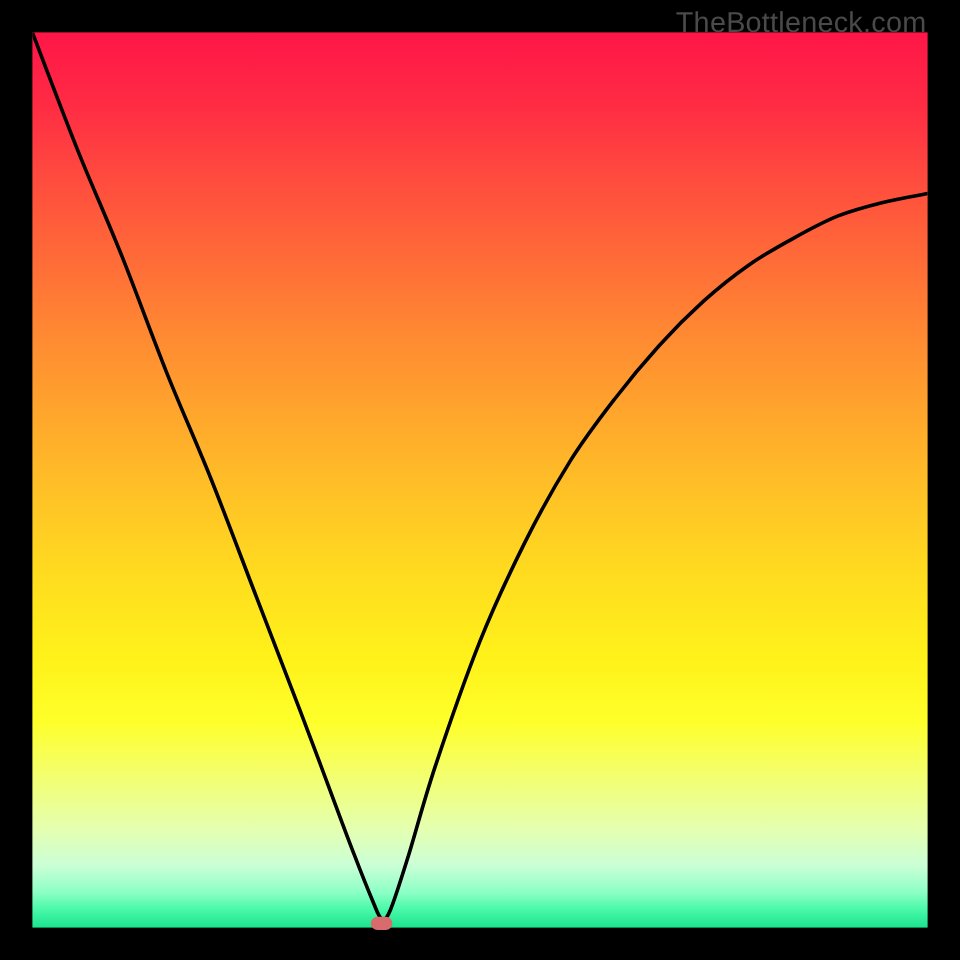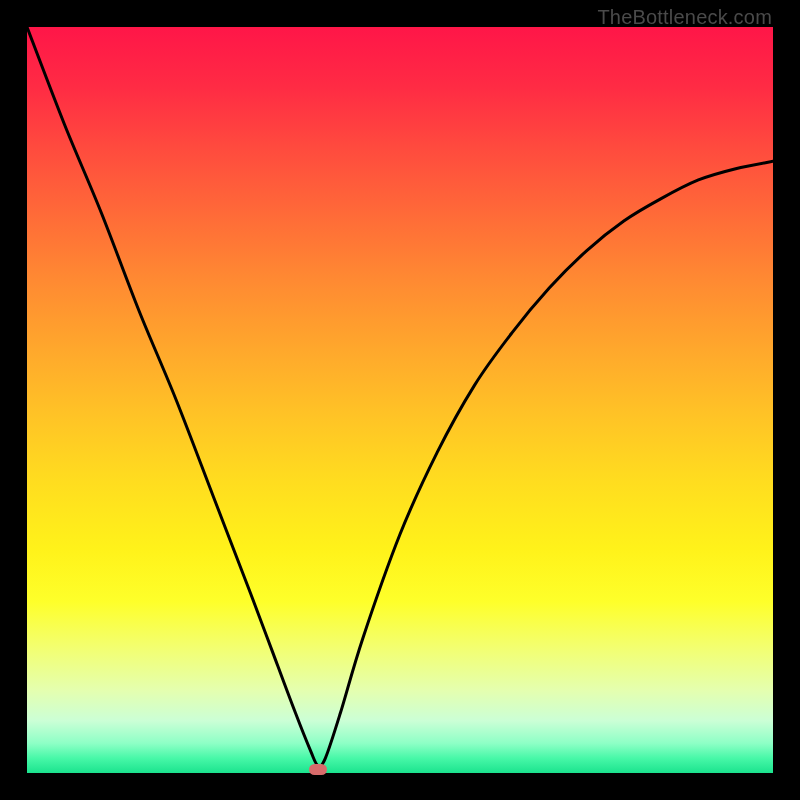--- a/index.html
+++ b/index.html
@@ -41,21 +41,21 @@
       #8effc6 96%,
       #48f8a8 98%,
       #1be38e 100%
     );
   }
   .attribution {
     position: absolute;
     top: 6px;
     right: 28px;
     color: #4a4a4a;
-    font-size: 20px;
+    font-size: 24px;
     letter-spacing: 0.2px;
     font-weight: 500;
     user-select: none;
   }
   svg.curve {
     position: absolute;
     left: 0;
     top: 0;
     width: 746px;
     height: 746px;

